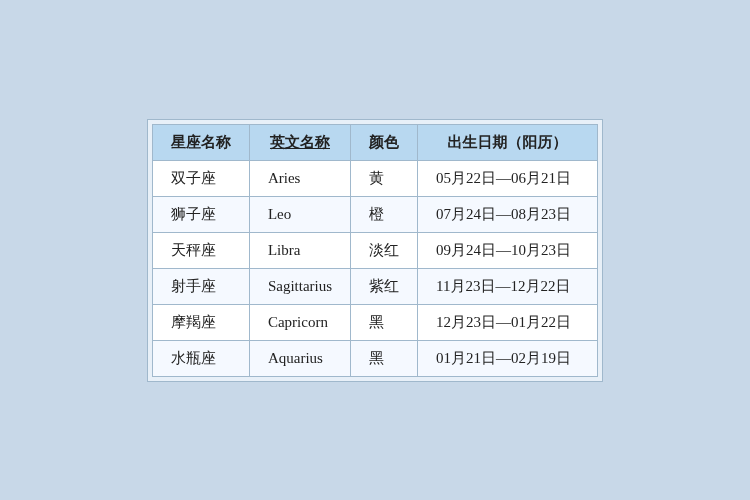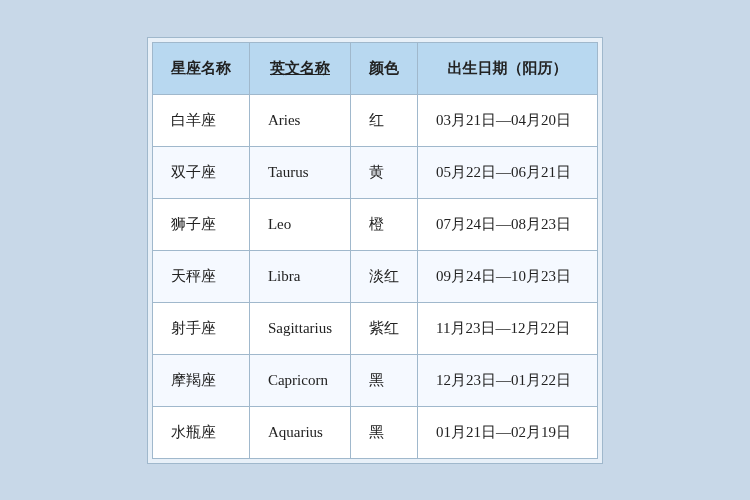--- a/index.html
+++ b/index.html
@@ -20,21 +20,21 @@
       padding: 4px;
     }
 
     table {
       border-collapse: collapse;
       background: white;
     }
 
     th, td {
       border: 1px solid #a0b8cc;
-      padding: 16px 18px;
+      padding: 8px 18px;
       font-size: 15px;
       white-space: nowrap;
     }
 
     thead tr th {
       background: #b8d8f0;
       font-weight: bold;
       font-size: 15px;
       color: #222;
     }
@@ -60,29 +60,23 @@
   <table>
     <thead>
       <tr>
         <th class="col-chinese">星座名称</th>
         <th class="col-english">英文名称</th>
         <th class="col-color">颜色</th>
         <th class="col-date">出生日期（阳历）</th>
       </tr>
     </thead>
     <tbody id="table-body">
-    <tr>
-          <td>白羊座</td>
-          <td>Aries</td>
-          <td>红</td>
-          <td>03月21日—04月20日</td>
-        </tr>
         <tr>
           <td>双子座</td>
-          <td>Taurus</td>
+          <td>Aries</td>
           <td>黄</td>
           <td>05月22日—06月21日</td>
         </tr>
         <tr>
           <td>狮子座</td>
           <td>Leo</td>
           <td>橙</td>
           <td>07月24日—08月23日</td>
         </tr>
         <tr>

